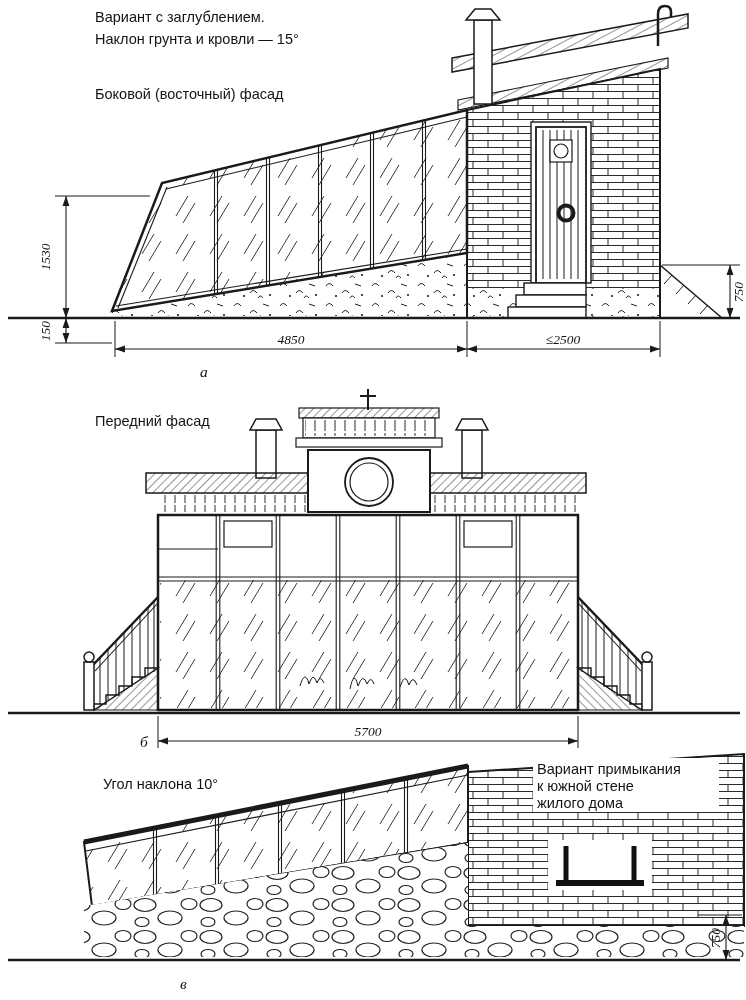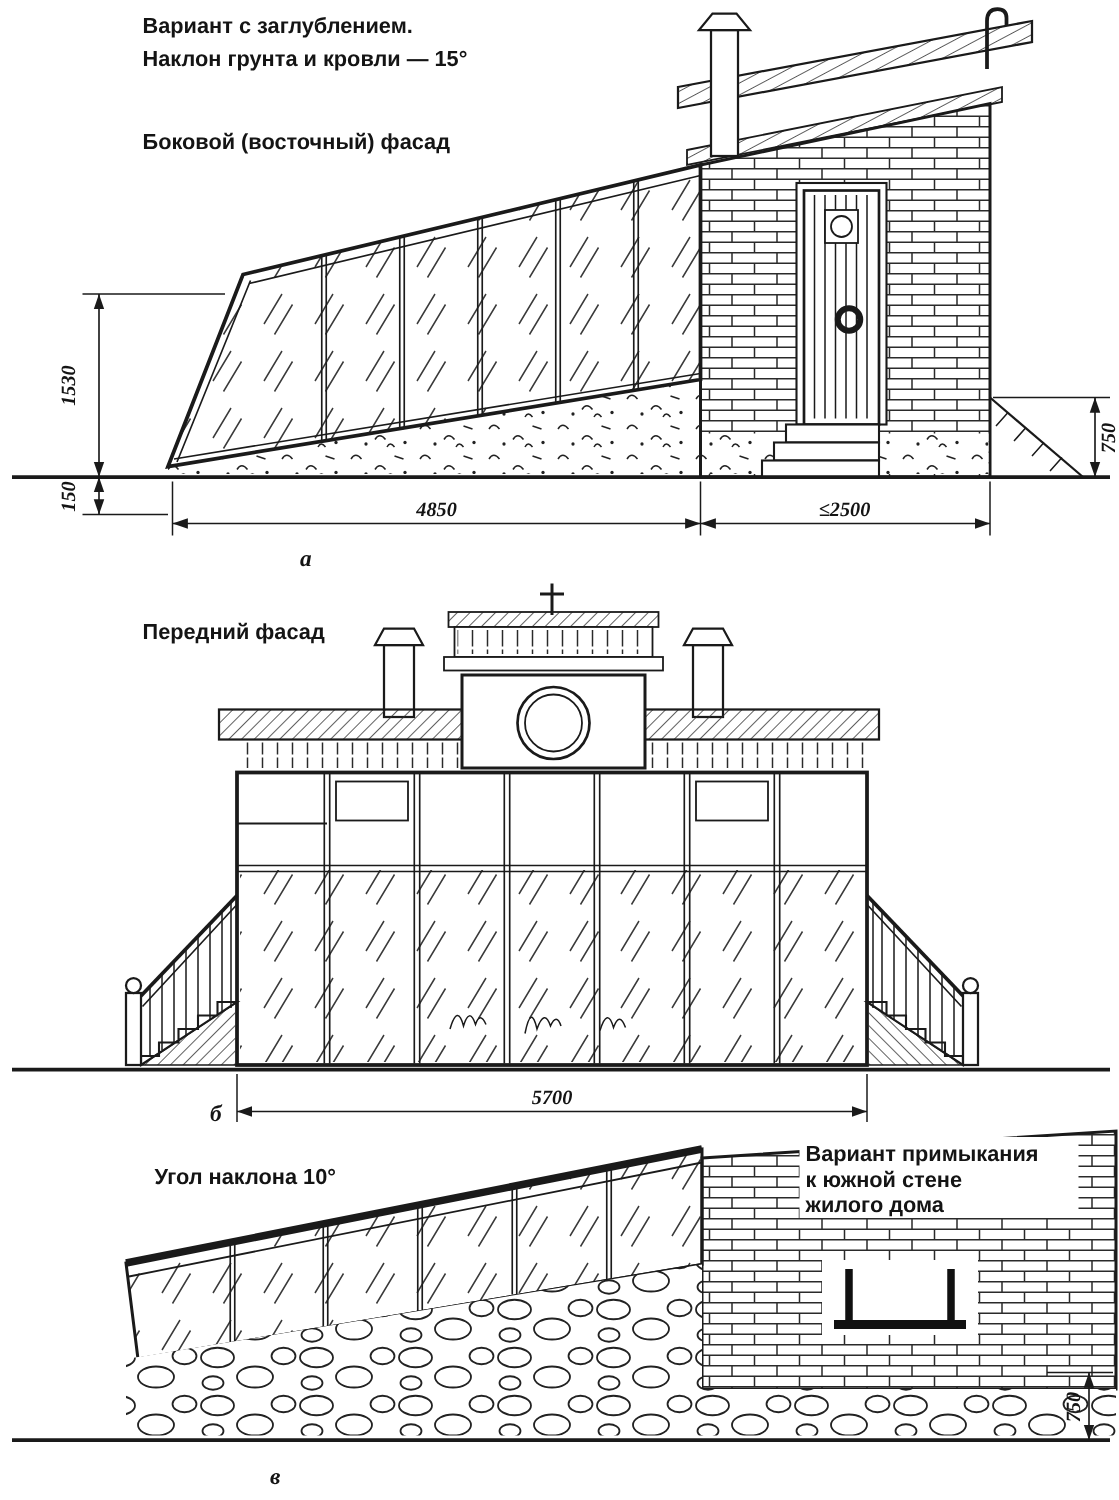--- a/index.html
+++ b/index.html
@@ -1,16 +1,16 @@
 <!DOCTYPE html>
 <html><head>
 <meta charset="utf-8">
 <style>
   html,body{margin:0;padding:0;background:#fff;}
-  .page{width:746px;height:1000px;background:#fff;position:relative;overflow:hidden;font-weight:bold;}
+  .page{width:746px;height:1000px;background:#fff;position:relative;overflow:hidden;}
   svg{display:block;}
   .ln{stroke:#1a1a1a;fill:none;}
   text{fill:#141414;}
   .t-sans{font-family:"Liberation Sans",sans-serif;font-size:14.5px;}
   .t-dim{font-family:"Liberation Serif",serif;font-style:italic;font-size:13.5px;}
   .t-label{font-family:"Liberation Serif",serif;font-style:italic;font-size:15.5px;}
   .dimline{stroke:#1a1a1a;stroke-width:1.1;fill:none;}
   .ext{stroke:#1a1a1a;stroke-width:1;fill:none;}
 </style>
 </head>

